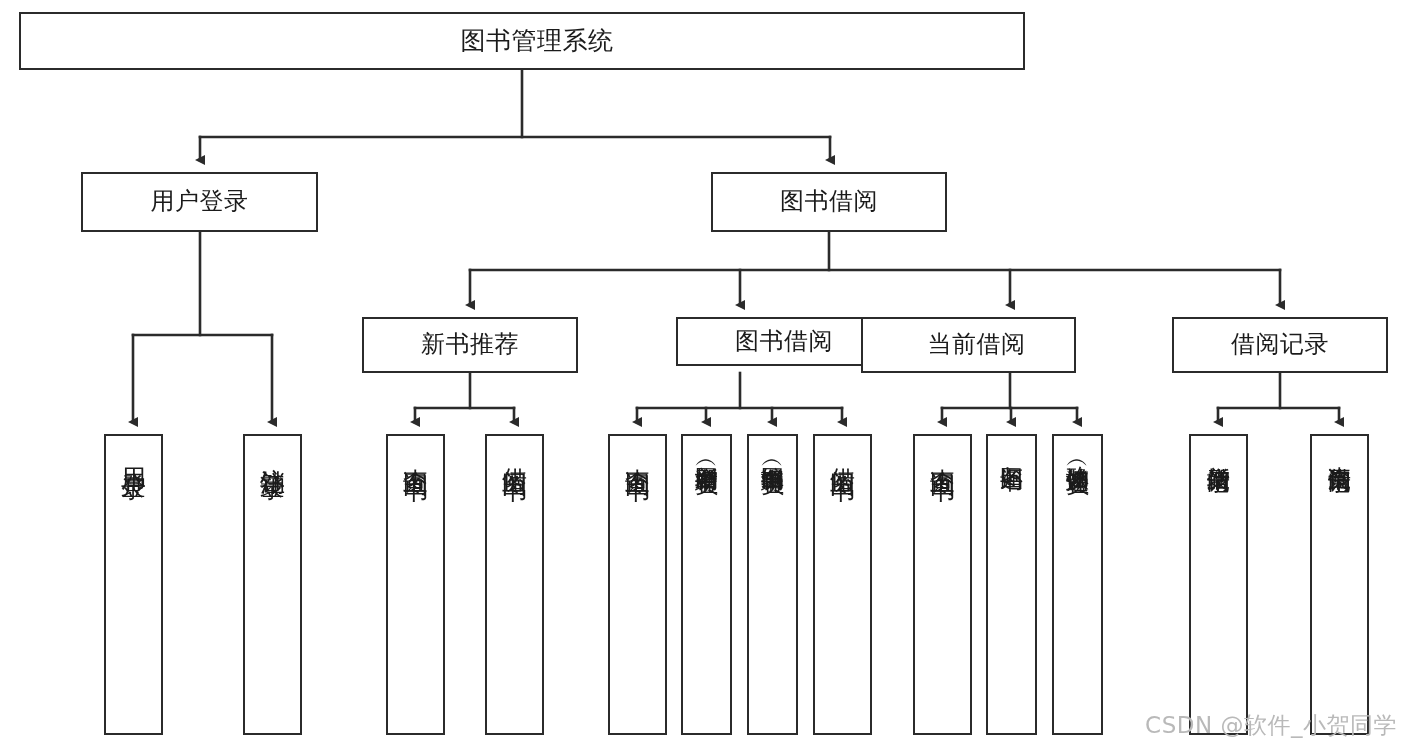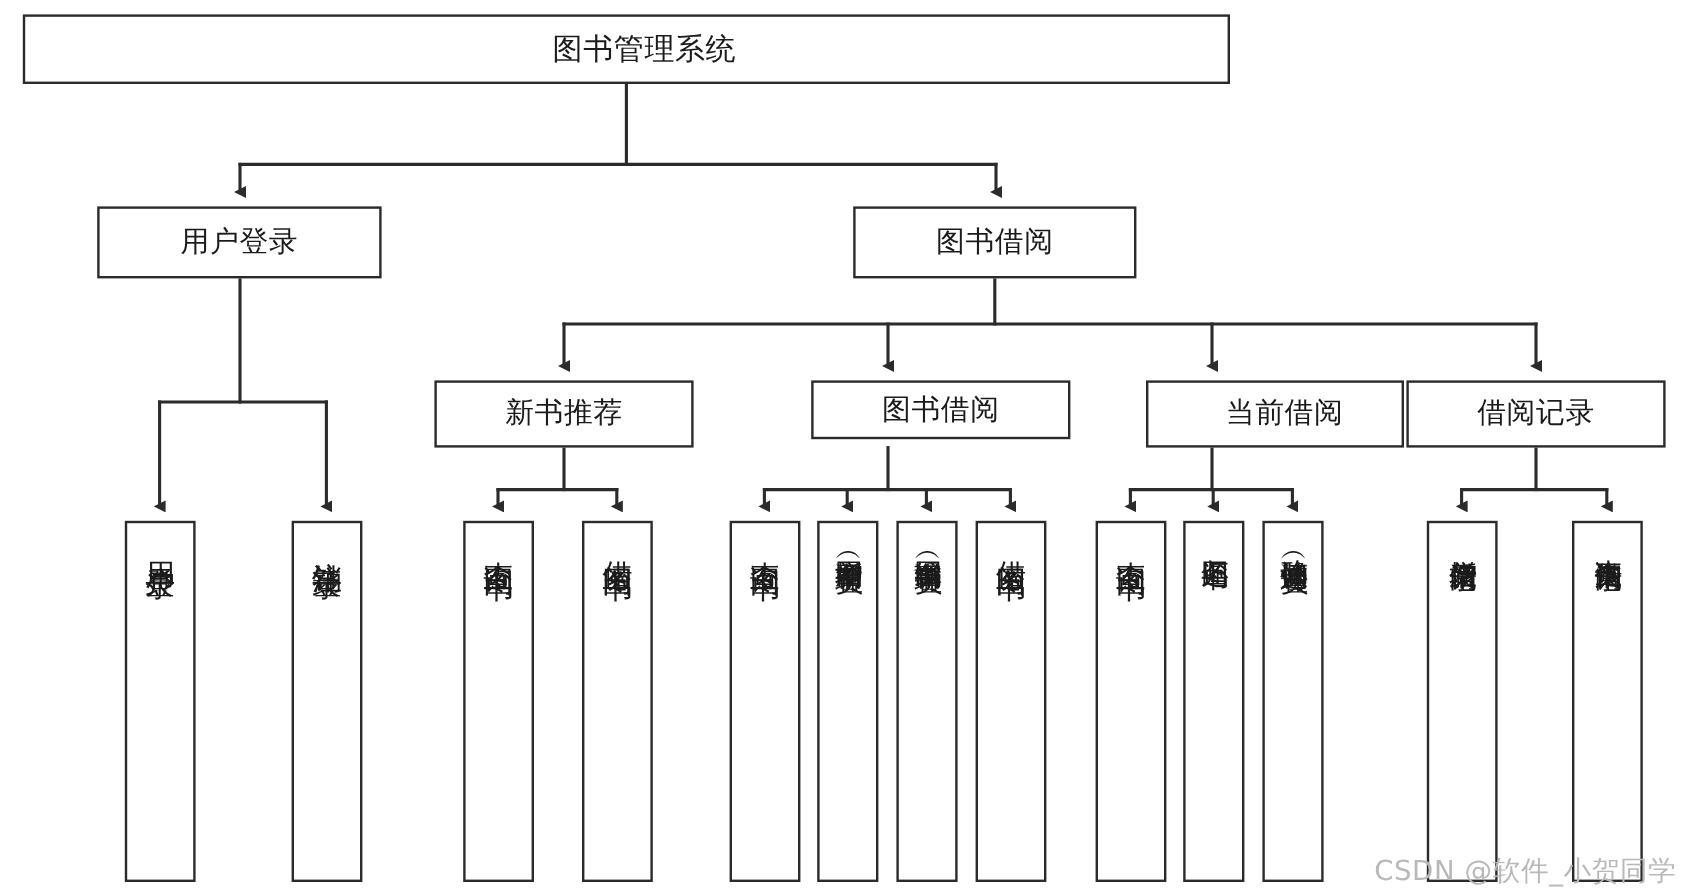--- a/index.html
+++ b/index.html
@@ -147,21 +147,21 @@
   <div class="node horiz" style="left:711px; top:172px; width:236px; height:60px;">
     <span class="node-label">图书借阅</span>
   </div>
 
   <div class="node horiz" style="left:362px; top:317px; width:216px; height:56px;">
     <span class="node-label">新书推荐</span>
   </div>
   <div class="node horiz" style="left:632px; top:317px; width:216px; height:49px;margin-left:44px;">
     <span class="node-label">图书借阅</span>
   </div>
-  <div class="node horiz" style="left:955px; top:317px; width:215px; height:56px;padding-left:16px;">
+  <div class="node horiz" style="left:861px; top:317px; width:215px; height:56px;padding-left:16px;">
     <span class="node-label">当前借阅</span>
   </div>
   <div class="node horiz" style="left:1172px; top:317px; width:216px; height:56px;">
     <span class="node-label">借阅记录</span>
   </div>
 
   <div class="node vert" style="left:104px; top:434px; width:59px; height:301px;">
     <span class="node-label">用户登录</span>
   </div>
   <div class="node vert" style="left:243px; top:434px; width:59px; height:301px;">

